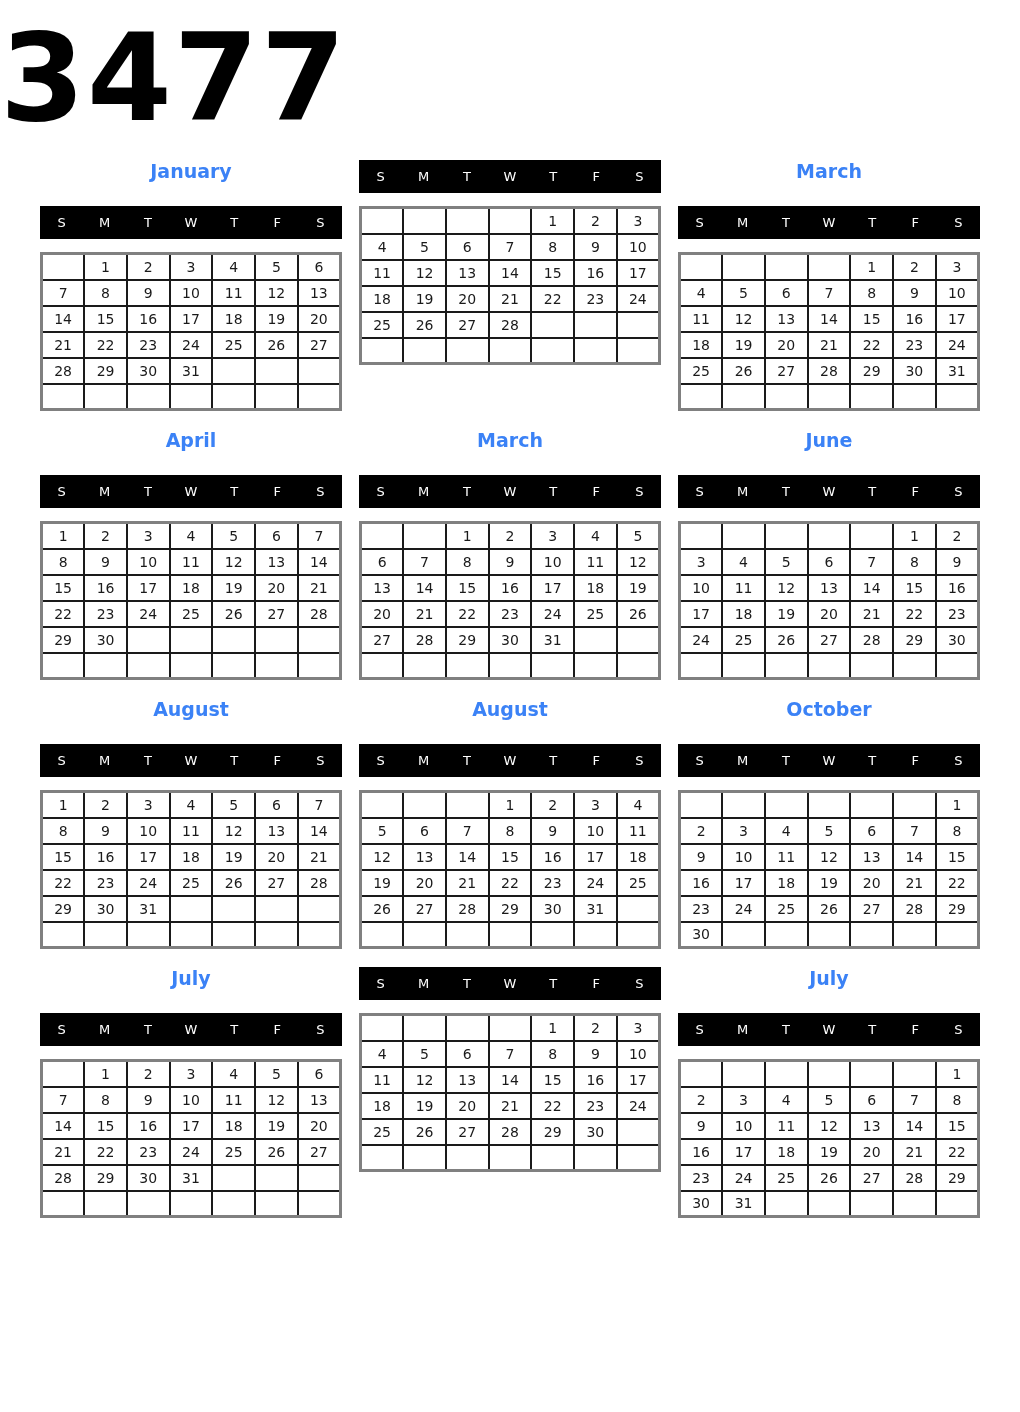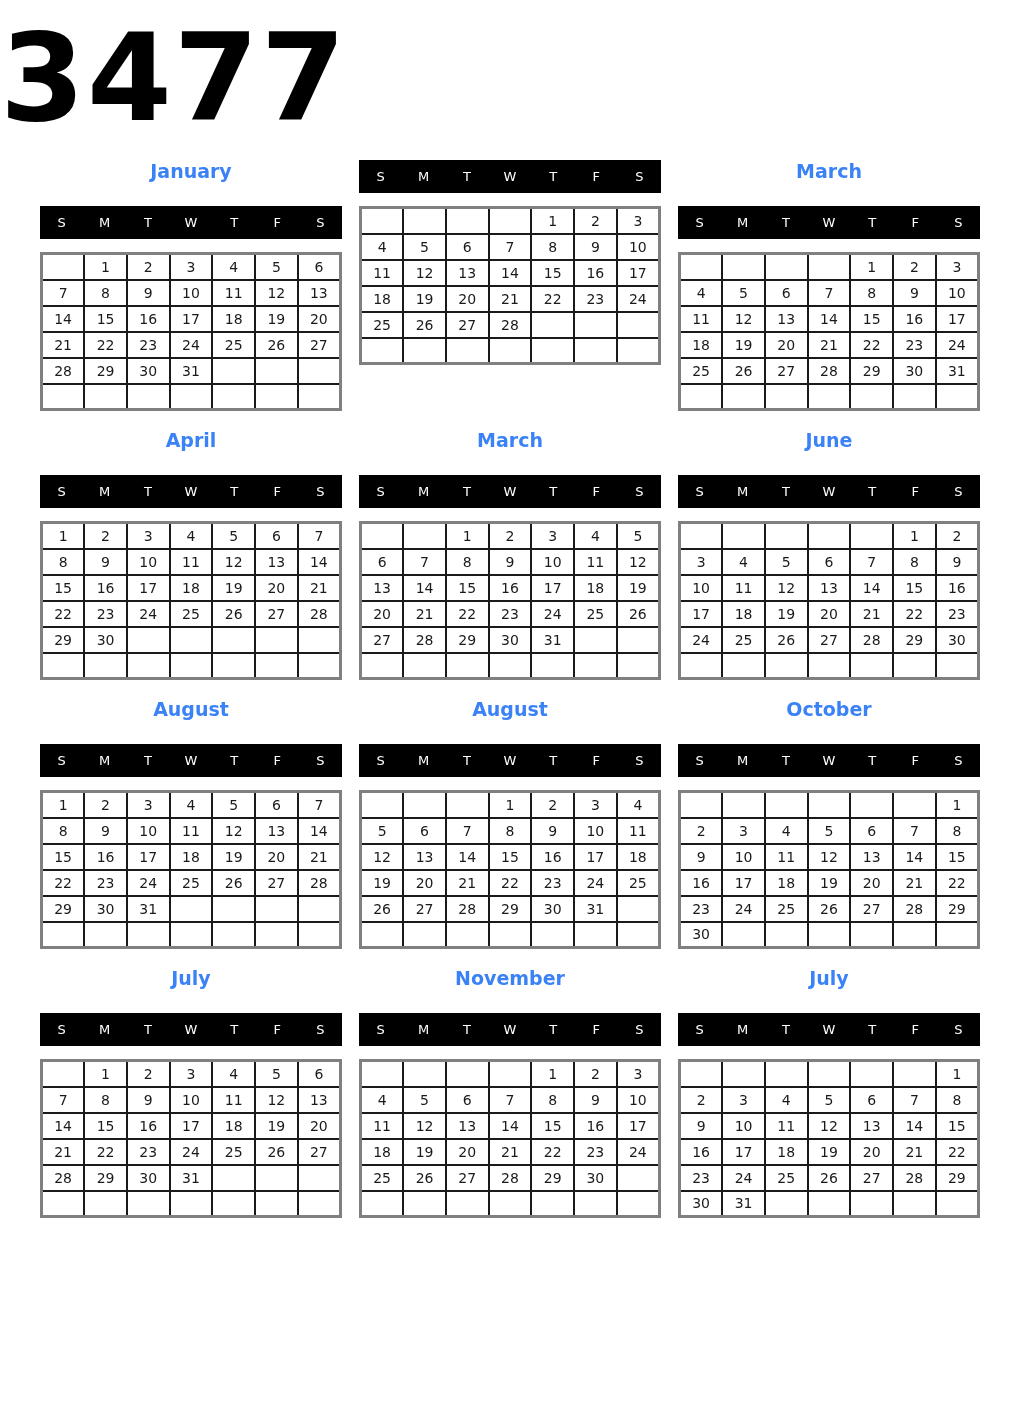--- a/index.html
+++ b/index.html
@@ -782,21 +782,20 @@
               <td></td>
               <td></td>
               <td></td>
               <td></td>
             </tr>
       </tbody>
     </table>
   </section>
 
   <section class="month">
-    <h2 class="month-name">November</h2>
     <div class="weekday-bar">
       <span>S</span>
       <span>M</span>
       <span>T</span>
       <span>W</span>
       <span>T</span>
       <span>F</span>
       <span>S</span>
     </div>
     <table class="month-table">

